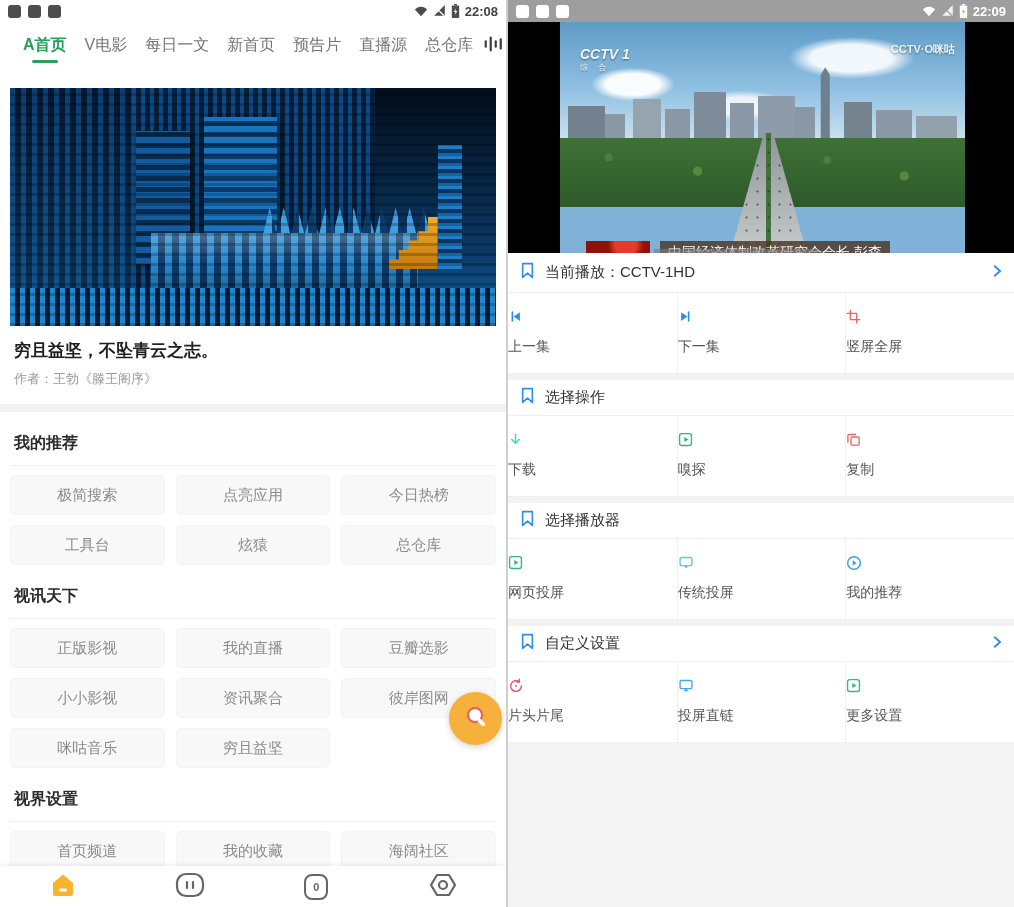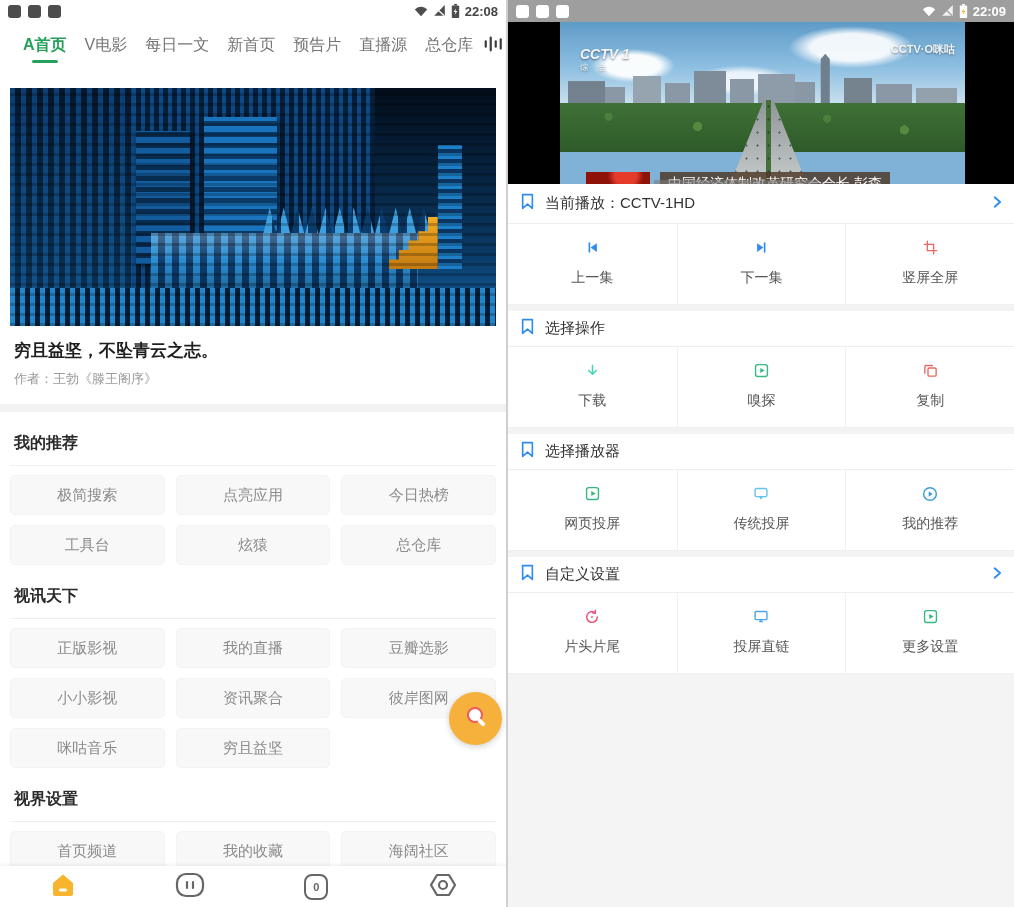--- a/index.html
+++ b/index.html
@@ -81,21 +81,21 @@
   
   .navbar { position:absolute; left:0; right:0; bottom:0; height:41px; background:#fff;
             box-shadow:0 -1px 4px rgba(0,0,0,.08); display:flex; align-items:center; z-index:5; }
   .nav-item { flex:1; display:flex; align-items:center; justify-content:center; height:100%; cursor:pointer; }
   .zero-box { width:24px; height:26px; border:2px solid #666; border-radius:8px;
               display:flex; align-items:center; justify-content:center; font-size:11px; font-weight:bold; color:#666; }
 
   
   .phone.right { display:flex; flex-direction:column; }
 
-  .video { position:relative; height:162px; background:#000; flex:none; }
+  .video { position:relative; height:231px; background:#000; flex:none; }
   .vframe { position:absolute; left:52px; right:49px; top:0; bottom:0; overflow:hidden; background:#7fb2d6; }
   .vframe div { position:absolute; }
   .v-sky { left:0; right:0; top:0; height:52%;
       background:radial-gradient(ellipse 60px 24px at 18% 52%,rgba(255,255,255,.95) 0 45%,transparent 70%),
                  radial-gradient(ellipse 90px 30px at 72% 30%,rgba(255,255,255,.9) 0 45%,transparent 70%),
                  radial-gradient(ellipse 70px 22px at 45% 70%,rgba(255,255,255,.8) 0 40%,transparent 70%),
                  linear-gradient(180deg,#5e9bc8 0%,#8fc0e2 55%,#cde2ef 100%); }
   .v-skyline { left:0; right:0; top:22%; height:30%; }
   .vb { bottom:0; background:#8a98a6; }
   .vb.b1{left:2%;width:9%;height:52%;background:#74828f;} .vb.b2{left:11%;width:5%;height:40%;}
@@ -138,21 +138,21 @@
       padding:3px 12px; margin-left:4px; align-self:flex-end; white-space:nowrap; }
 
   
   .rheader { min-height:36px; display:flex; align-items:center; padding:0 12px; gap:10px;
       border-bottom:1px solid #efefef; position:relative; background:#fff; flex:none; }
   .rheader .rh-label { font-size:15px; color:#333; }
   .rheader .chev { position:absolute; right:10px; }
   .np-row { min-height:40px; }
   .rgrid { display:grid; grid-template-columns:1fr 1fr 1fr; border-bottom:1px solid #f0f0f0;
       background:#fff; flex:none; }
-  .rcell { padding:15px 0 17px; display:flex; flex-direction:column; align-items:center; gap:13px; cursor:pointer; }
+  .rcell { padding:15px 0 17px; display:flex; flex-direction:column; align-items:flex-start; gap:13px; cursor:pointer; }
   .rcell + .rcell { border-left:1px solid #f0f0f0; }
   .rcell .ric { height:17px; display:flex; align-items:center; }
   .rcell .rlabel { font-size:14px; color:#565656; }
   .gap { height:6px; background:#f3f3f3; flex:none; }
   .empty-rest { flex:1; background:#f4f4f4; }
 </style>
 </head>
 <body>
 
 <div class="stage">

